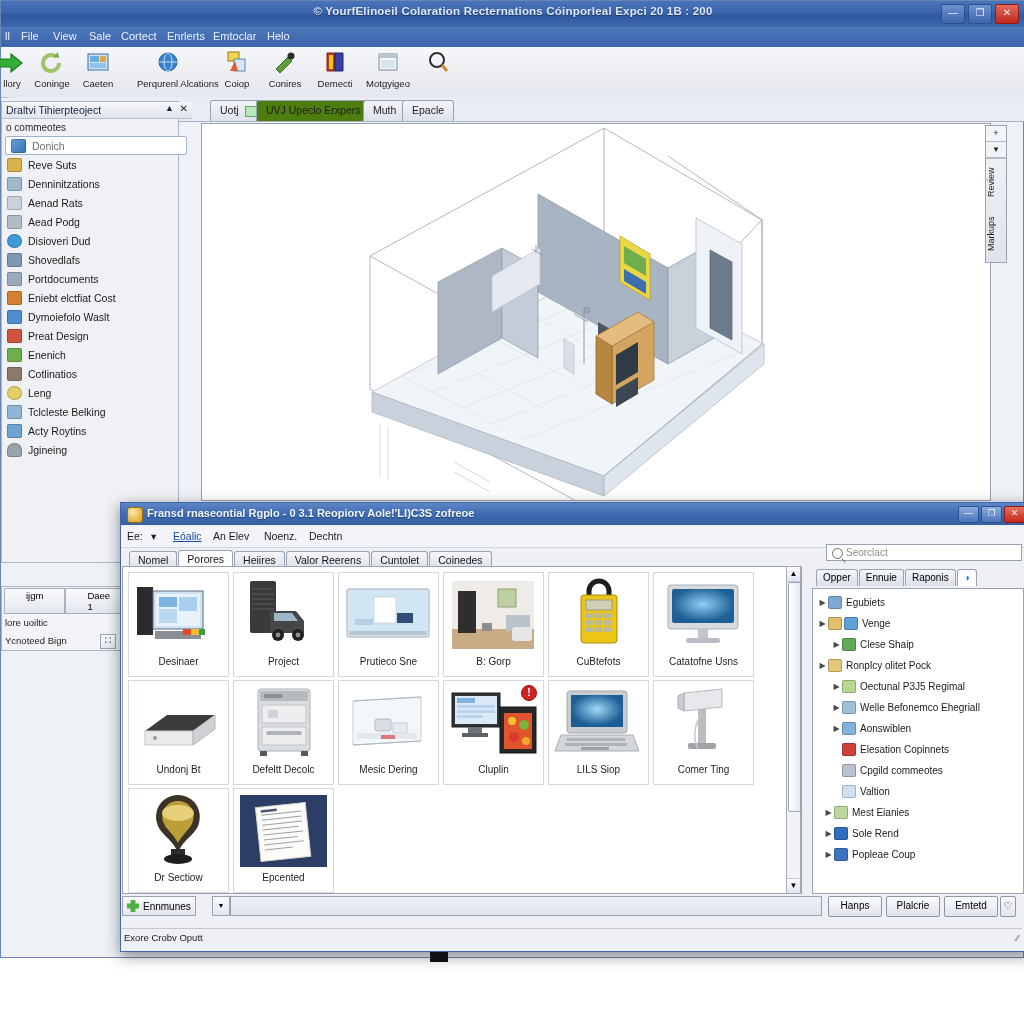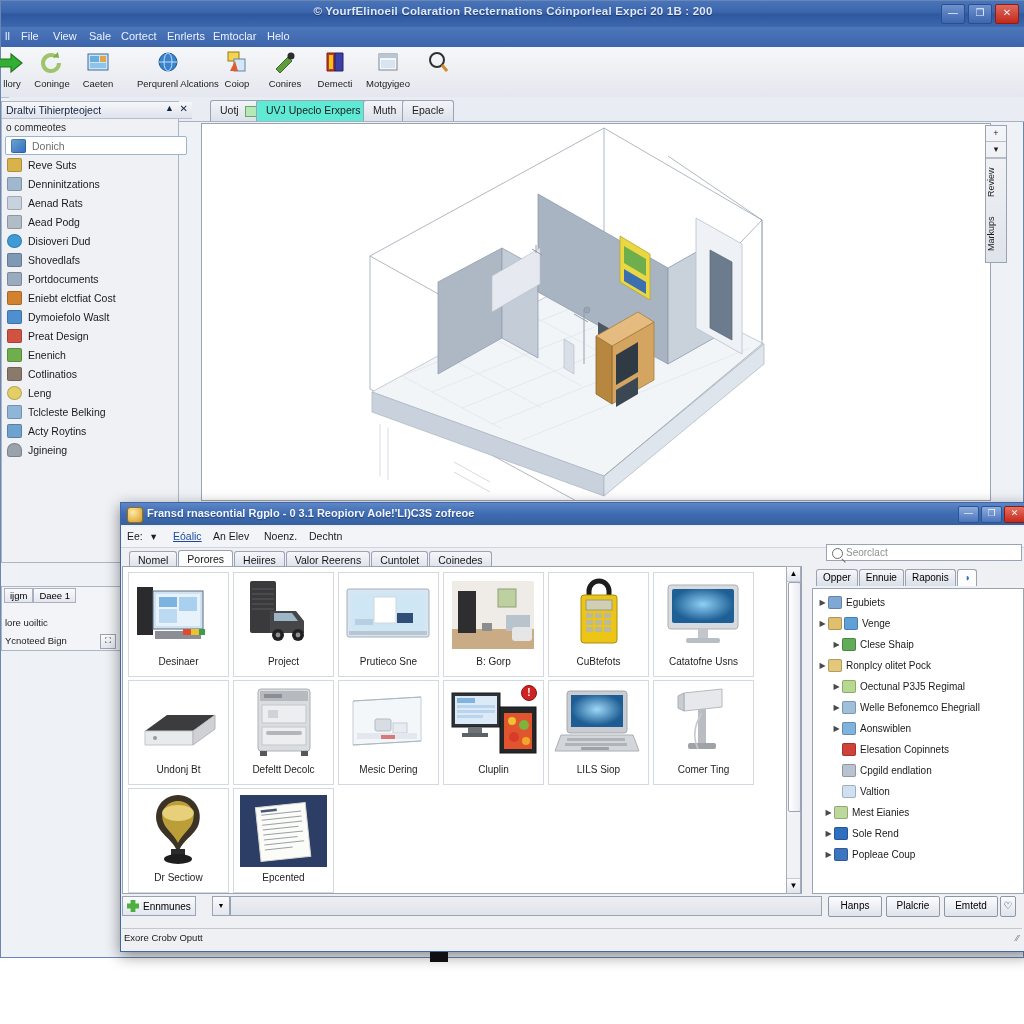--- a/index.html
+++ b/index.html
@@ -40,21 +40,21 @@
   .tb-ico{width:30px;height:28px;margin:0 auto;position:relative;}
   .tb-lbl{font-size:9.5px;color:#1b1b1b;margin-top:1px;filter:blur(.3px);
     white-space:nowrap;}
 
   .tabstrip{position:absolute;left:8px;top:96px;width:1024px;height:24px;
     background:#e9ecf2;border-bottom:1px solid #aab2c0;}
   .doctab{position:absolute;top:3px;height:20px;line-height:19px;padding:0 9px;
     font-size:10.5px;color:#1d1d1d;border:1px solid #9aa3b3;
     border-bottom:none;border-radius:3px 3px 0 0;
     background:linear-gradient(to bottom,#f2f4f8,#dde1ea);filter:blur(.2px);cursor:pointer;}
-  .doctab.active{background:#5eead4;}
+  .doctab.active{background:#4d7c0f;}
 
   
   .leftpanel{position:absolute;left:0;top:100px;width:178px;height:462px;
     background:#eff1f5;border:1px solid #aeb6c4;box-sizing:border-box;}
   .lp-title{position:absolute;left:0;top:0;width:190px;height:17px;
     background:linear-gradient(to bottom,#f6f7fa,#dfe3ec);
     border-bottom:1px solid #b9c0cd;font-size:10.5px;color:#13243e;
     padding:2px 0 0 4px;box-sizing:border-box;filter:blur(.25px);}
   .lp-title .x{position:absolute;right:4px;top:1px;font-size:10px;cursor:pointer;}
   .lp-title .cv{position:absolute;right:18px;top:1px;font-size:9px;cursor:pointer;}
@@ -66,21 +66,21 @@
   .lp-ico{width:15px;height:14px;margin-right:6px;border-radius:2px;flex:0 0 auto;
     box-shadow:inset 0 0 0 1px rgba(0,0,0,.2);}
   .lp-txt{font-size:10.5px;color:#1a1a1a;filter:blur(.3px);white-space:nowrap;}
   .lp-row.sel .lp-txt{color:#6d6d6d;}
 
   
   .lowleft{position:absolute;left:0;top:585px;width:120px;height:65px;
     background:#f3f4f7;border:1px solid #aeb6c4;box-sizing:border-box;overflow:hidden;}
   .ll-tabs{position:absolute;left:2px;top:1px;display:flex;}
   .ll-tab{font-size:9.5px;border:1px solid #a9b1bf;background:linear-gradient(to bottom,#fbfbfd,#e2e6ee);
-    padding:1px 5px;filter:blur(.25px);cursor:pointer;}
+    padding:1px 21px;filter:blur(.25px);cursor:pointer;}
   .ll-line{position:absolute;left:3px;font-size:9.5px;color:#1a1a1a;filter:blur(.3px);}
   .ll-btn{position:absolute;right:4px;top:47px;width:14px;height:13px;border:1px solid #9aa3b3;
     background:linear-gradient(to bottom,#fcfcfe,#e3e7ef);font-size:8px;text-align:center;
     line-height:12px;cursor:pointer;}
 
   
   .canvaswrap{position:absolute;left:200px;top:122px;width:790px;height:378px;
     background:#fff;border:1px solid #9aa3b3;box-sizing:border-box;overflow:hidden;}
   .canvas-scroll-up{position:absolute;right:200px;top:101px;font-size:9px;color:#333;cursor:pointer;}
   .vtabs{position:absolute;right:16px;top:124px;width:20px;
@@ -818,21 +818,21 @@
         <span class="arw">▶</span>
         <span class="ti" style="background:#7fb3dd"></span>
         <span class="tx">Aonswiblen</span>
       </div>
     <div class="tr" style="padding-left:29px">
         <span class="ti" style="background:#d0413a"></span>
         <span class="tx">Elesation Copinnets</span>
       </div>
     <div class="tr" style="padding-left:29px">
         <span class="ti" style="background:#b8c3cf"></span>
-        <span class="tx">Cpgild endlation</span>
+        <span class="tx">Cpgild commeotes</span>
       </div>
     <div class="tr" style="padding-left:29px">
         <span class="ti" style="background:#cfe0f0"></span>
         <span class="tx">Valtion</span>
       </div>
     <div class="tr" style="padding-left:10px">
         <span class="arw">▶</span>
         <span class="ti" style="background:#bcd89a"></span>
         <span class="tx">Mest Eianies</span>
       </div>

